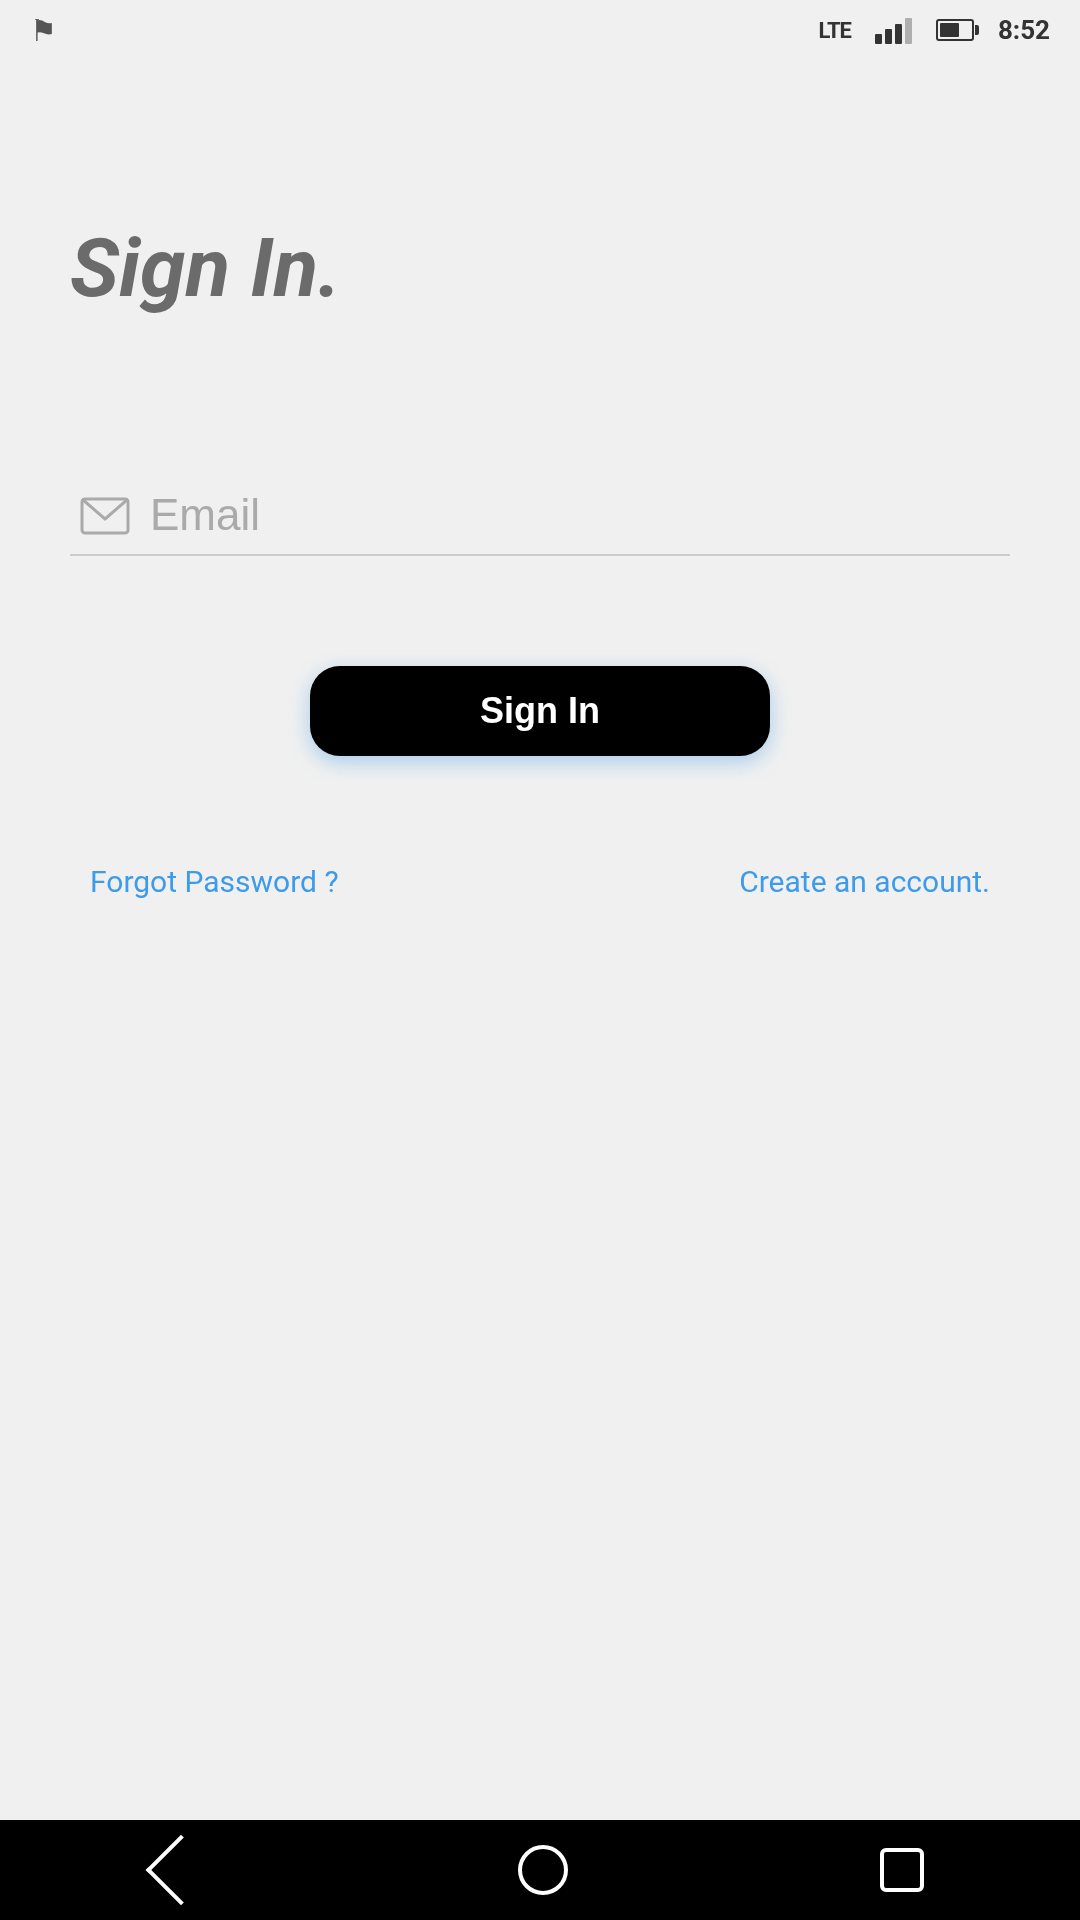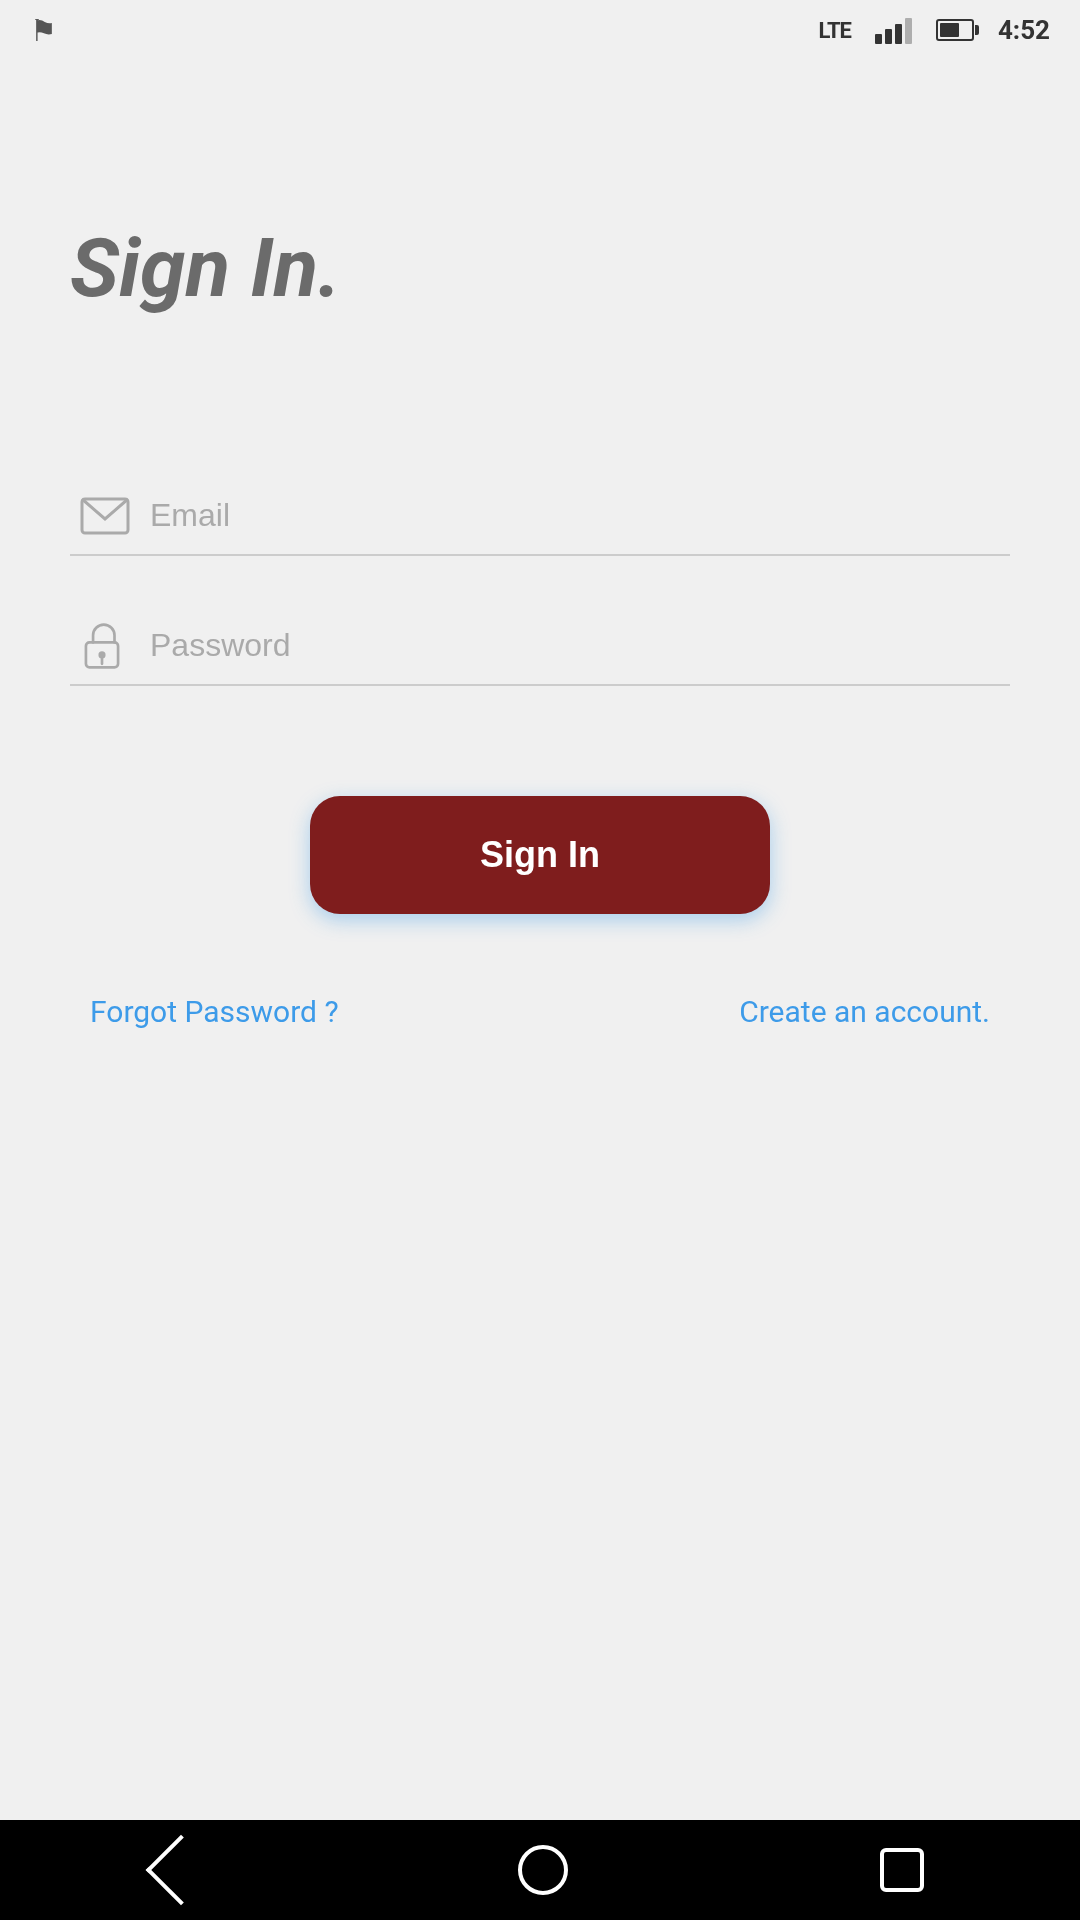--- a/index.html
+++ b/index.html
@@ -132,21 +132,21 @@
       position: relative;
       margin-bottom: 50px;
     }
 
     .input-field {
       width: 100%;
       height: 80px;
       background: transparent;
       border: none;
       border-bottom: 2px solid #ccc;
-      font-size: 32px;
+      font-size: 44px;
       color: #b91c1c;
       padding-left: 80px;
       padding-right: 20px;
       outline: none;
     }
 
     .input-field::placeholder {
       color: #aaa;
     }
 
@@ -167,30 +167,30 @@
     }
 
     
     .lock-svg {
       width: 44px;
       height: 50px;
     }
 
     .sign-in-button {
       width: 460px;
-      height: 118px;
-      background-color: #7f1d1d;
+      height: 90px;
+      background-color: #000000;
       border: none;
       border-radius: 30px;
       font-size: 36px;
       font-weight: 600;
       color: #fff;
       cursor: pointer;
       margin-top: 60px;
-      margin-bottom: 80px;
+      margin-bottom: 108px;
       box-shadow: 0 6px 20px rgba(61, 155, 233, 0.4);
     }
 
     .bottom-links {
       width: 100%;
       display: flex;
       justify-content: space-between;
       padding: 0 20px;
     }
 
@@ -251,49 +251,38 @@
     <span class="lte-badge">LTE</span>
     <div class="signal-bars">
       <span></span>
       <span></span>
       <span></span>
       <span></span>
     </div>
     <div class="battery-icon">
       <div class="battery-fill"></div>
     </div>
-    <span class="time-text">4:52</span>
+    <span class="time-text">8:52</span>
   </div>
 </div>
 
 <div class="main-content">
 
   <h1 class="page-title">Sign In.</h1>
 
   <div class="input-container">
     <div class="input-icon">
       <svg class="envelope-svg" viewBox="0 0 50 38" fill="none" xmlns="http://www.w3.org/2000/svg">
         <rect x="2" y="2" width="46" height="34" rx="3" stroke="#aaa" stroke-width="3" fill="none"></rect>
         <polyline points="2,2 25,22 48,2" stroke="#aaa" stroke-width="3" fill="none"></polyline>
       </svg>
     </div>
     <input class="input-field" type="email" placeholder="Email" style="">
   </div>
 
-  <div class="input-container">
-    <div class="input-icon">
-      <svg class="lock-svg" viewBox="0 0 44 56" fill="none" xmlns="http://www.w3.org/2000/svg">
-        <rect x="4" y="24" width="36" height="28" rx="4" stroke="#aaa" stroke-width="3" fill="none"></rect>
-        <path d="M12 24V16C12 9.373 17.373 4 24 4 30.627 4 36 9.373 36 16v8" stroke="#aaa" stroke-width="3" fill="none" stroke-linecap="round"></path>
-        <circle cx="22" cy="38" r="4" fill="#aaa"></circle>
-        <line x1="22" y1="42" x2="22" y2="48" stroke="#aaa" stroke-width="3" stroke-linecap="round"></line>
-      </svg>
-    </div>
-    <input class="input-field" type="password" placeholder="Password" style="">
-  </div>
 
   <button class="sign-in-button">Sign In</button>
 
   <div class="bottom-links">
     <a class="link-text" href="#">Forgot Password ?</a>
     <a class="link-text" href="#">Create an account.</a>
   </div>
 
 </div>
 

